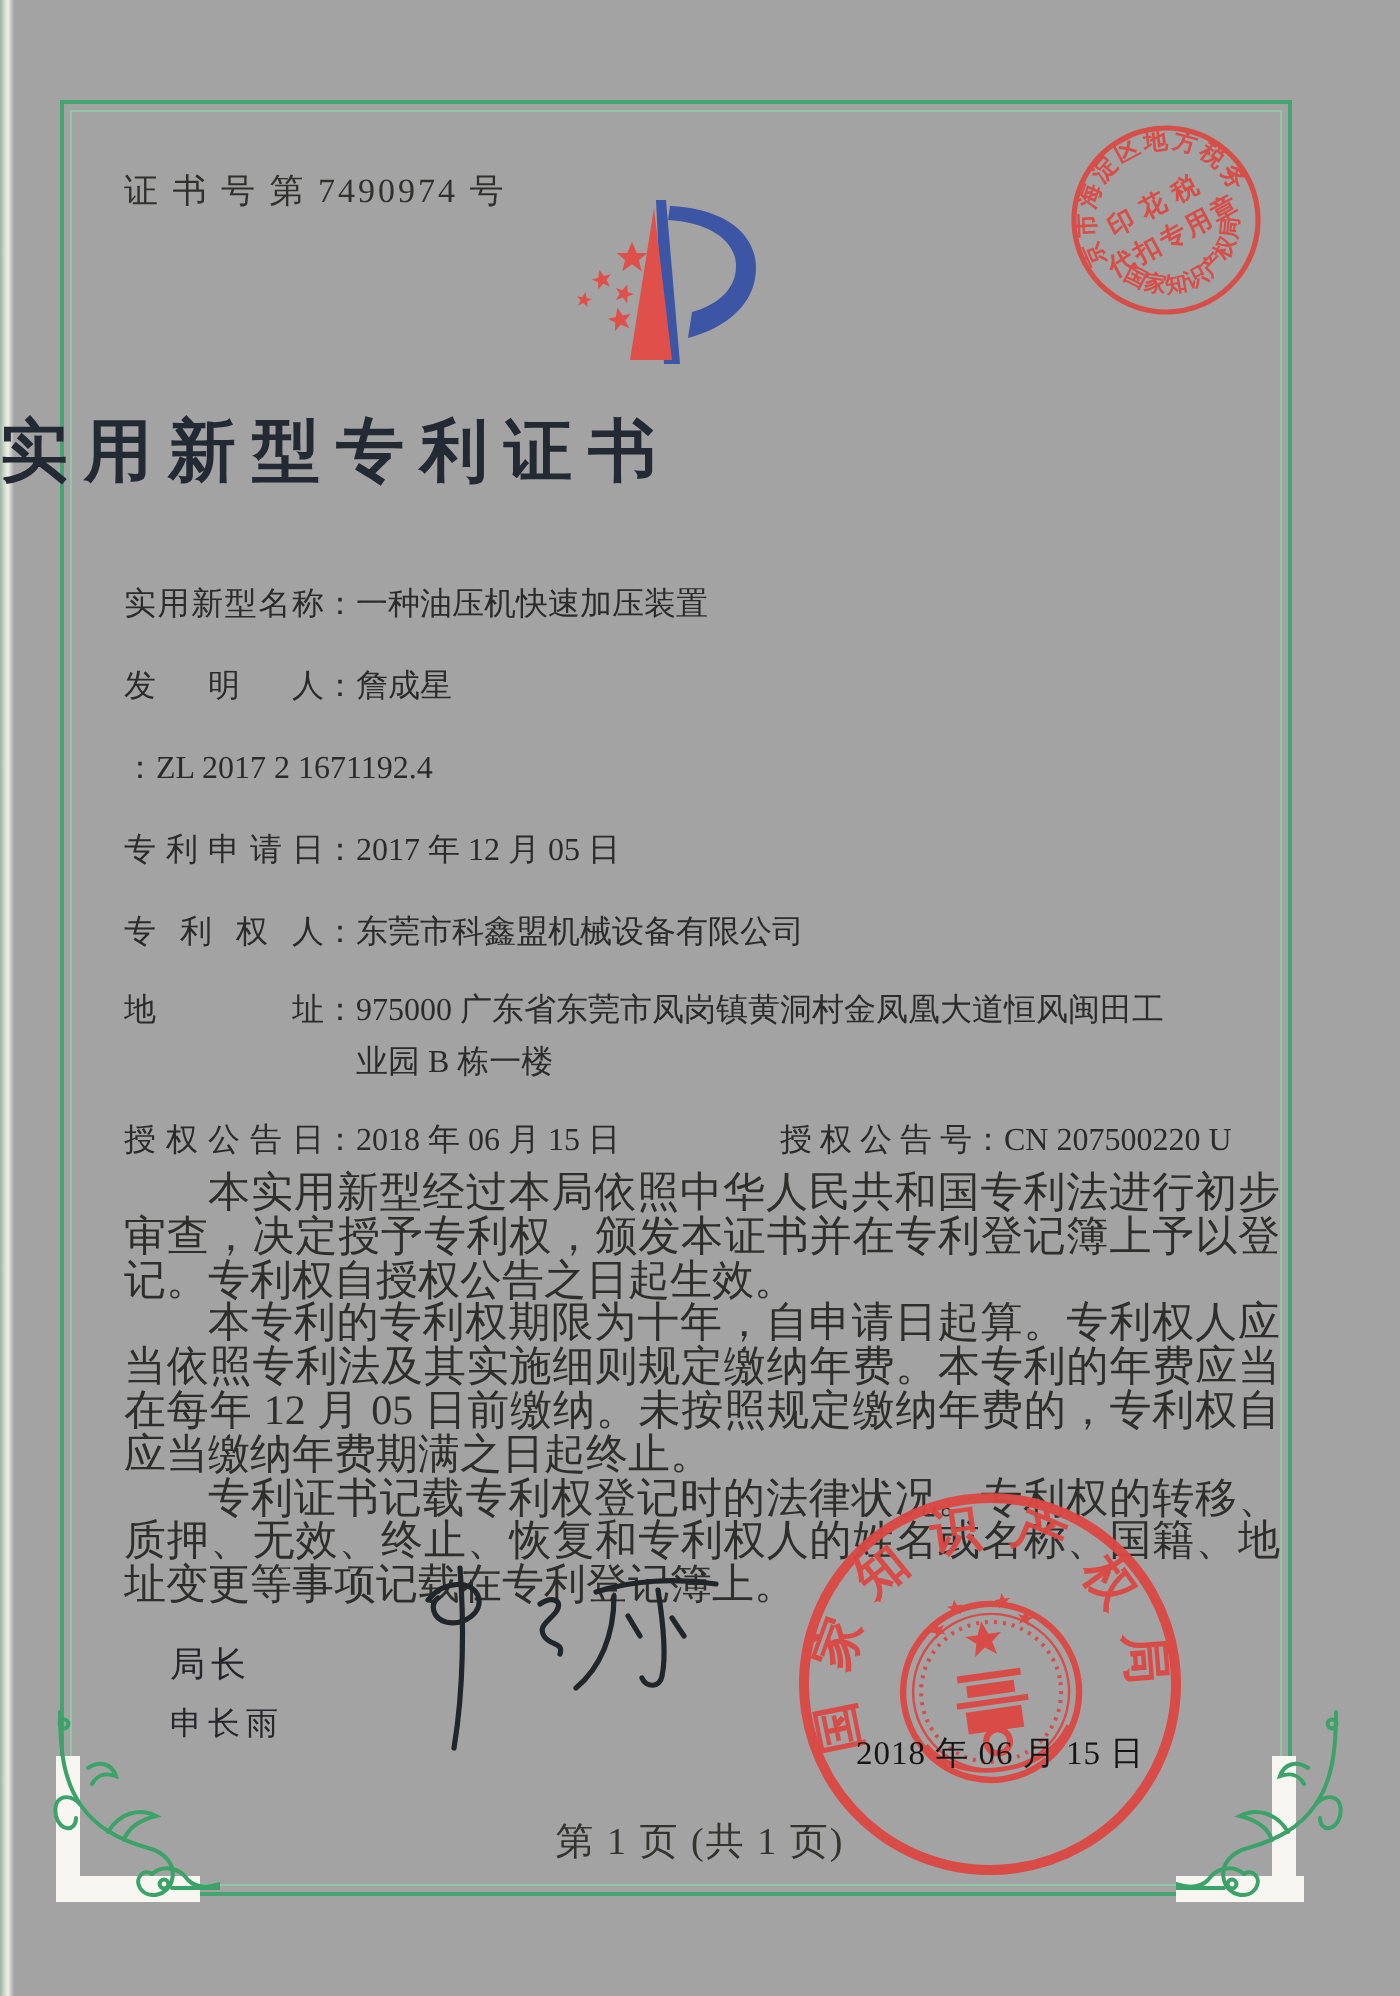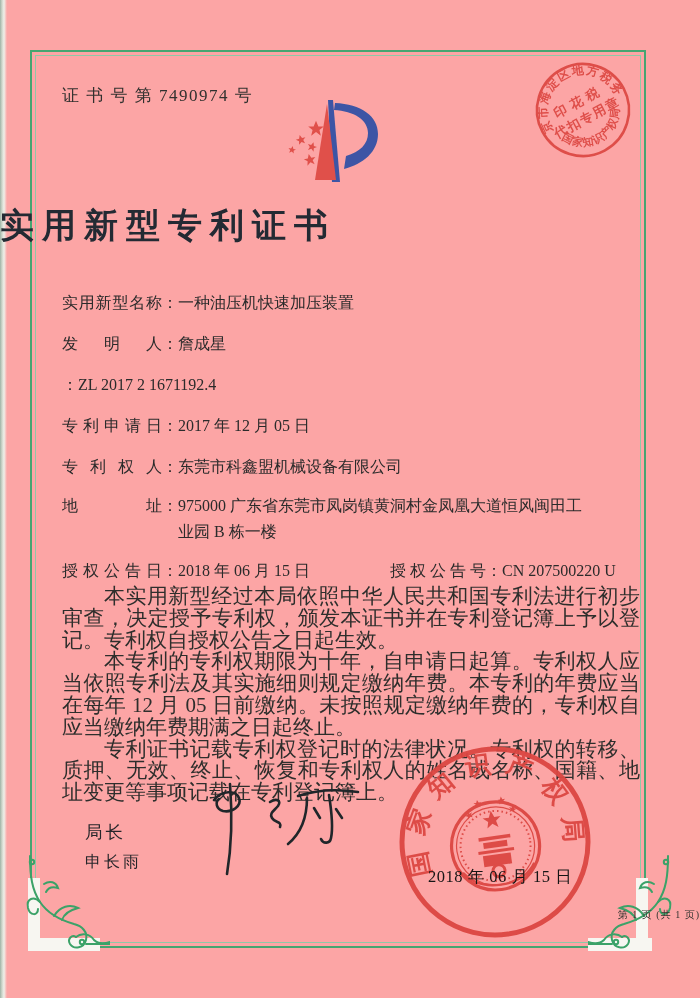--- a/index.html
+++ b/index.html
@@ -1,17 +1,17 @@
 <!DOCTYPE html>
 <html><head>
 <meta charset="utf-8">
 <style>
   html,body{margin:0;padding:0;}
   body{width:700px;height:998px;background:#eceae4;font-family:"Liberation Serif",serif;}
-  .page{position:relative;width:700px;height:998px;background:#fca5a5;overflow:hidden;}
+  .page{position:relative;width:700px;height:998px;background:#a3a3a3;overflow:hidden;}
   .spine{position:absolute;left:0;top:0;width:7px;height:100%;
          background:linear-gradient(90deg,#9db3a5 0,#cfd6cb 2px,#eef0e9 4px,rgba(0,0,0,0) 7px);}
   .frame{position:absolute;left:30px;top:50px;width:616px;height:898px;box-sizing:border-box;
          border:2.5px solid #44a571;}
   .frame::before{content:"";position:absolute;inset:3px;border:1px solid #8fc8a6;}
   .cover{position:absolute;background:#f7f6f1;}
   .cover.lv{left:28px;top:878px;width:12px;height:68px;}
   .cover.lh{left:28px;top:938px;width:72px;height:13px;}
   .cover.rv{left:636px;top:878px;width:12px;height:68px;}
   .cover.rh{left:588px;top:938px;width:64px;height:13px;}
@@ -33,21 +33,21 @@
   .pair2 .flabel{width:96px;}
   .paras{position:absolute;left:62px;top:586px;width:578px;font-size:21px;line-height:21.8px;
          color:#2e2e2c;text-align:justify;}
   .paras p{margin:0;text-indent:2em;}
   .signer-title{position:absolute;left:85px;top:820px;font-size:17.5px;letter-spacing:3px;color:#26262a;}
   .signer-name{position:absolute;left:85px;top:852px;font-size:16px;letter-spacing:3px;color:#26262a;}
   .signature{position:absolute;left:186px;top:782px;width:178px;height:96px;}
   .tax-stamp{position:absolute;left:498px;top:25px;width:170px;height:170px;transform:rotate(-28deg);opacity:.92;}
   .big-seal{position:absolute;left:393px;top:740px;width:204px;height:204px;transform:rotate(-8deg);opacity:.95;}
   .seal-date{position:absolute;left:428px;top:866px;font-size:16.5px;color:#151515;letter-spacing:.5px;z-index:6;}
-  .footer{position:absolute;left:0;top:908px;width:100%;text-align:right;font-size:10px;color:#33332f;letter-spacing:1px;}
+  .footer{position:absolute;left:0;top:908px;width:100%;text-align:center;font-size:19px;color:#33332f;letter-spacing:1px;}
   svg text{font-family:"Liberation Serif",serif;}
 </style>
 </head>
 <body>
 
 <div class="page">
 
   <div class="spine"></div>
 
   <div class="frame"></div>

